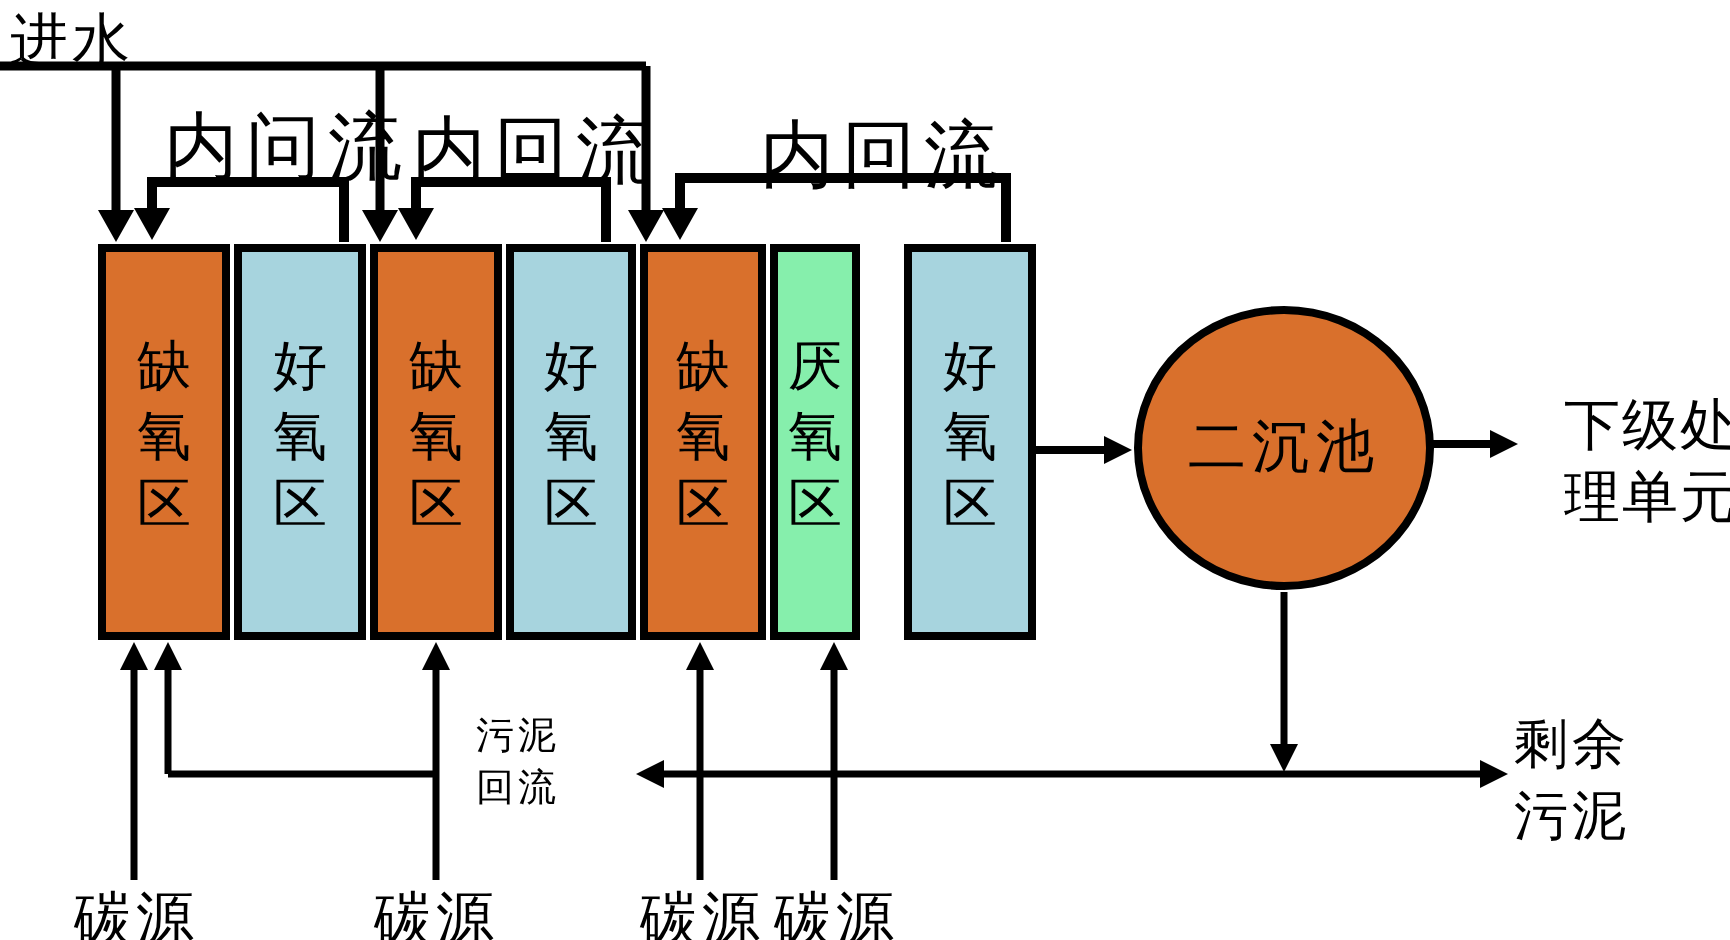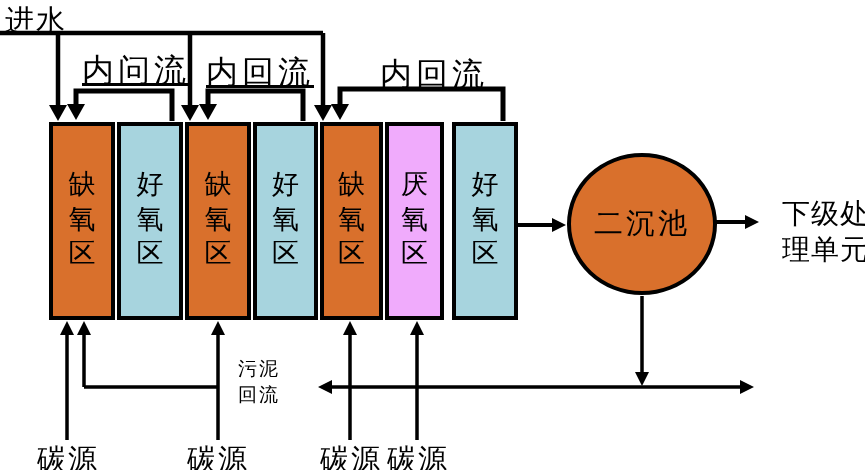--- a/index.html
+++ b/index.html
@@ -25,21 +25,21 @@
   }
   #clarifier .ctxt{font-size:29px;letter-spacing:3px;}
   
   #lines{position:absolute;left:0;top:0;z-index:2;pointer-events:none;}
   #lines path{fill:none;stroke:var(--line,#000);}
   #lines polygon{fill:var(--line,#000);stroke:none;}
   
   .lbl{position:absolute;z-index:3;white-space:nowrap;}
   .lbl.wrap{white-space:normal;word-break:break-all;}
   #influent{left:5px;top:1px;font-size:29px;letter-spacing:2px;}
-  .recirc{font-size:32px;letter-spacing:4px;width:104px;text-align:left;text-decoration:underline;}
+  .recirc{font-size:37px;letter-spacing:4px;width:104px;text-align:left;}
   #recirc1{left:82px;top:49px;}
   #recirc2{left:206px;top:51px;}
   #recirc3{left:380px;top:53px;}
   #effluent{left:782px;top:196px;width:88px;font-size:28px;line-height:1.3;letter-spacing:1px;}
   #sludge-return{left:238px;top:356px;width:60px;font-size:19px;line-height:1.35;letter-spacing:2px;}
   #excess-sludge{left:757px;top:354px;width:60px;font-size:27px;line-height:1.35;letter-spacing:2px;}
   .carbon{font-size:29px;width:66px;text-align:center;top:440px;letter-spacing:2px;}
   #carbon1{left:35px;} #carbon2{left:185px;} #carbon3{left:318px;} #carbon4{left:385px;}
 </style>
 </head>
@@ -61,21 +61,21 @@
   </div>
   <div class="zone" style="left: 185px; width: 66px; background: rgb(217, 112, 44);">
     <div class="vtxt">缺氧区</div>
   </div>
   <div class="zone" style="left: 253px; width: 65px; background: rgb(167, 212, 222);">
     <div class="vtxt">好氧区</div>
   </div>
   <div class="zone" style="left: 320px; width: 63px; background: rgb(217, 112, 44);">
     <div class="vtxt">缺氧区</div>
   </div>
-  <div class="zone" style="left: 385px; width: 59px; background: #f0abfc;">
+  <div class="zone" style="left: 385px; width: 45px; background: #86efac;">
     <div class="vtxt">厌氧区</div>
   </div>
   <div class="zone" style="left: 452px; width: 66px; background: rgb(167, 212, 222);">
     <div class="vtxt">好氧区</div>
   </div>
 
   <div id="clarifier" style="background: rgb(217, 112, 44);">
     <div class="ctxt">二沉池</div>
   </div>
 
@@ -137,17 +137,18 @@
       <polygon points="350,321 343,335 357,335"></polygon>
     </g>
     <g>
       <path d="M417 440 V335" stroke-width="3.5"></path>
       <polygon points="417,321 410,335 424,335"></polygon>
     </g>
   </svg>
 
   <div class="lbl wrap" id="effluent">下级处理单元</div>
   <div class="lbl wrap" id="sludge-return">污泥回流</div>
+  <div class="lbl wrap" id="excess-sludge">剩余污泥</div>
   <div class="lbl carbon" id="carbon1">碳源</div>
   <div class="lbl carbon" id="carbon2">碳源</div>
   <div class="lbl carbon" id="carbon3">碳源</div>
   <div class="lbl carbon" id="carbon4">碳源</div>
 </div>
 
 </body></html>

